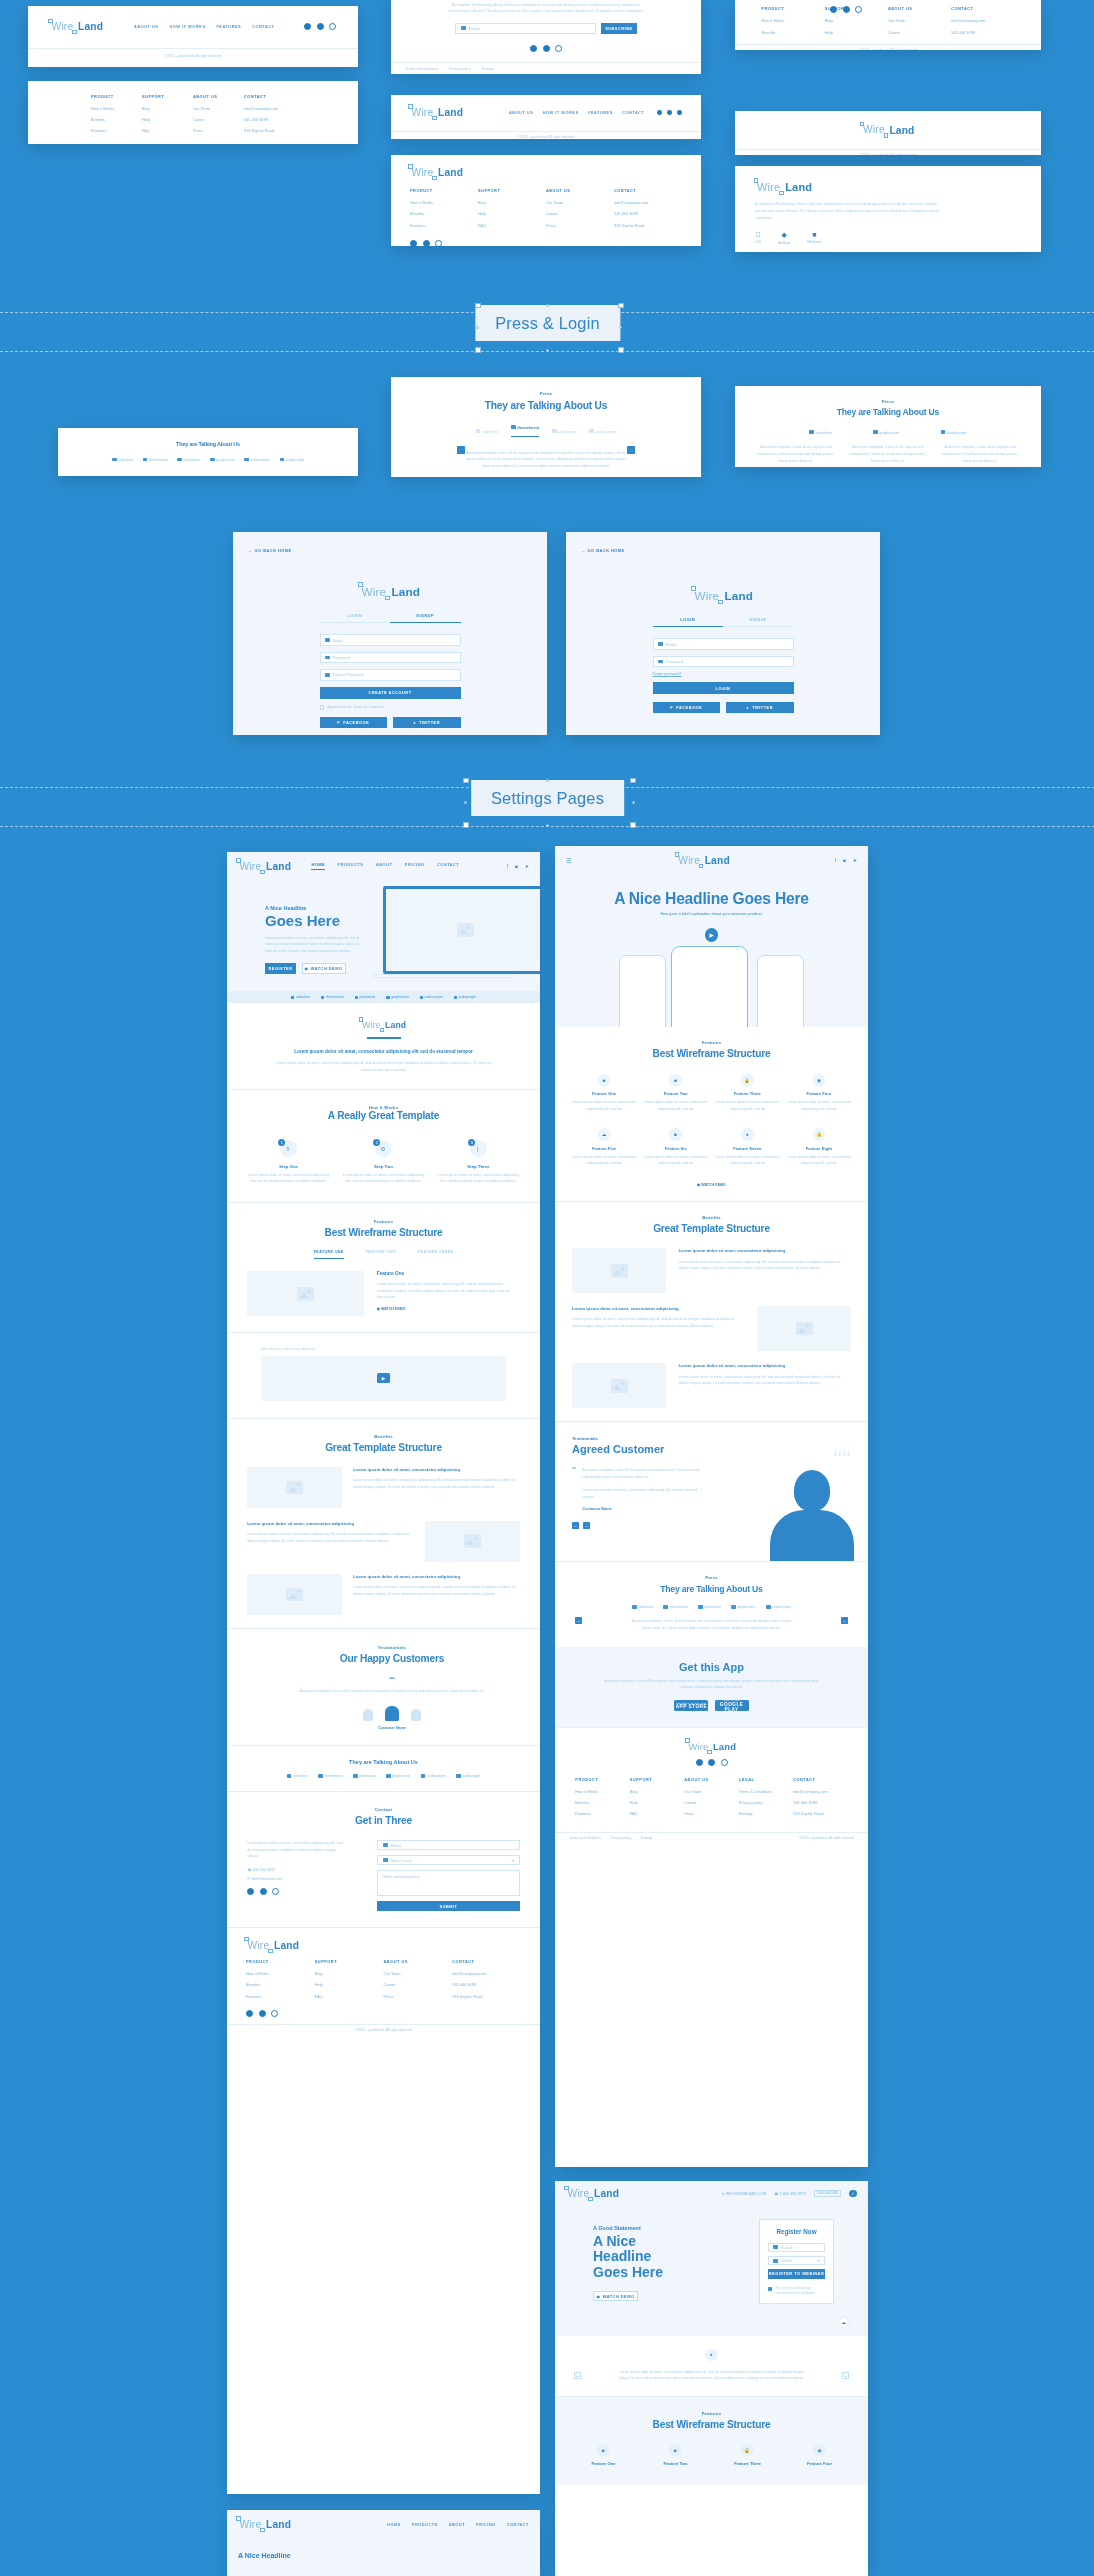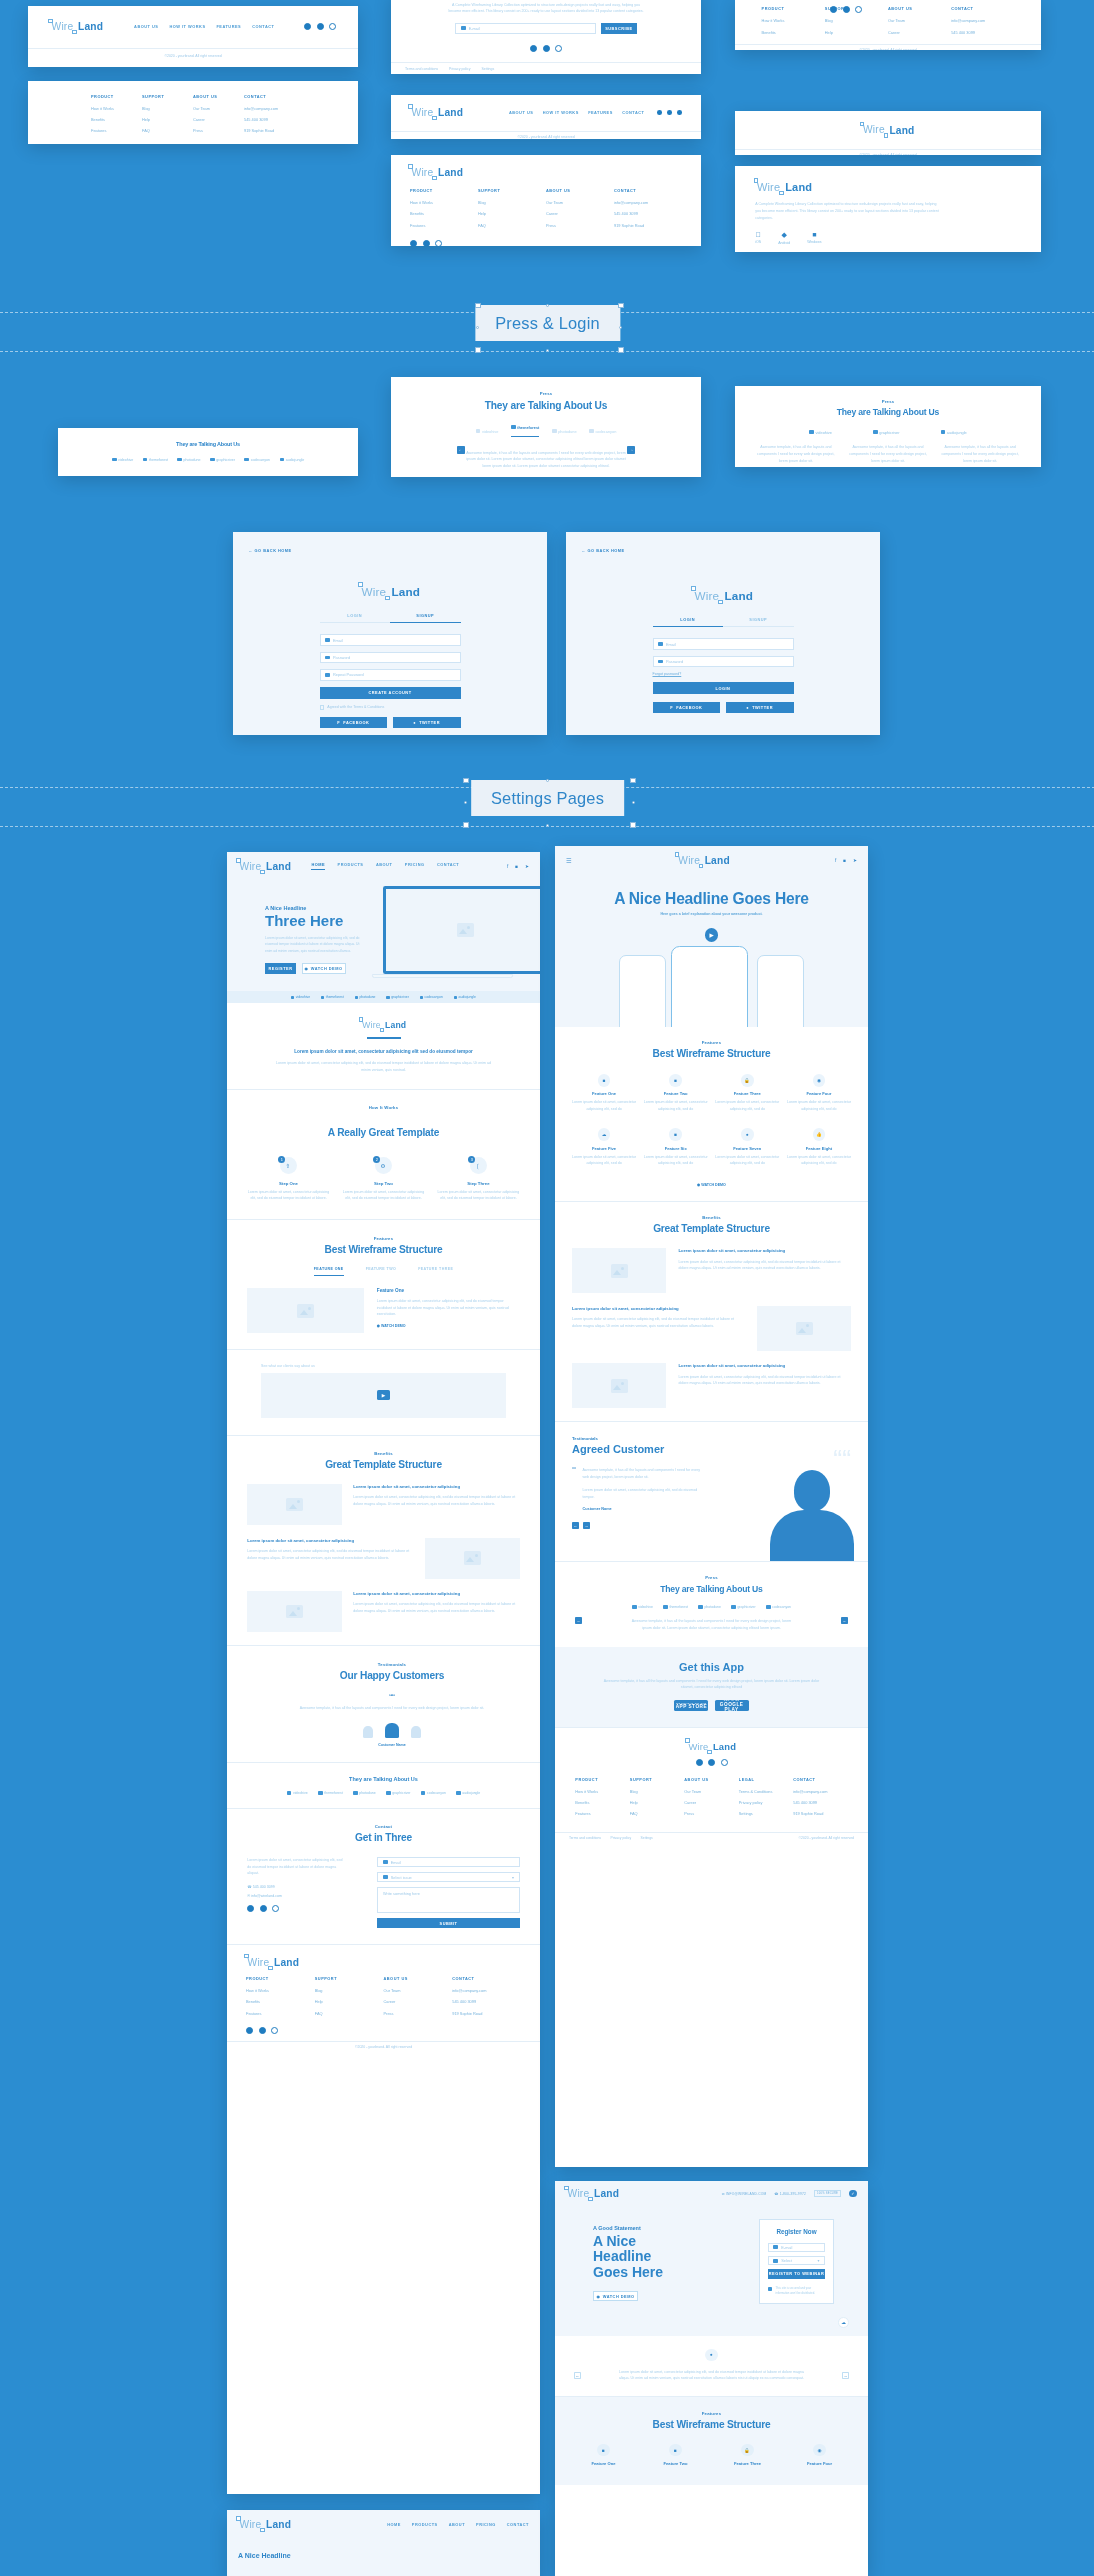--- a/index.html
+++ b/index.html
@@ -452,21 +452,21 @@
         <span>CONTACT</span>
       </div>
       <div style="margin-left:auto;display:flex;gap:7px;font-size:4.7px;color:#2f86c9;">
         <span>f</span>
         <span>■</span>
         <span>➤</span>
       </div>
     </div>
     <div style="position:absolute;left:38px;top:53px;width:102px;">
       <div style="font-size:5.5px;font-weight:700;color:#2f86c9;">A Nice Headline</div>
-      <div style="font-size:15px;font-weight:700;color:#2f86c9;line-height:1.05;margin-top:1.6px;">Three Here</div>
+      <div style="font-size:15px;font-weight:700;color:#2f86c9;line-height:1.05;margin-top:1.6px;">Goes Here</div>
       <div style="font-size:3.4px;color:#a8d0ec;line-height:1.9;margin-top:6.3px;">Lorem ipsum dolor sit amet, consectetur adipisicing elit, sed do eiusmod tempor incididunt ut labore et dolore magna aliqua. Ut enim ad minim veniam, quis nostrud exercitation ullamco.</div>
       <div style="display:flex;gap:5.5px;margin-top:9.4px;">
         <div class="btn" style="width:31px;height:10.2px;">REGISTER</div>
         <div class="btn o" style="width:44px;height:10.2px;gap:2.3px;">
             <span>◉</span>
             <span>WATCH DEMO</span>
           </div>
       </div>
     </div>
     <div class="laptop" style="position:absolute;left:156px;top:34px;width:164px;height:88px;">
@@ -489,21 +489,21 @@
   <div style="padding:14px 47px 15.6px 47px;text-align:center;">
     <div class="logo" style="font-size:8.6px;display:inline-block;"><span class="sel"><span class="w">Wire</span></span> <span>Land</span></div>
     <div style="width:34px;height:1.6px;background:#2f86c9;margin:6.3px auto 9.4px auto;"></div>
     <div style="font-size:4.7px;font-weight:700;color:#2f86c9;line-height:1.6;">Lorem ipsum dolor sit amet, consectetur adipisicing elit sed do eiusmod tempor</div>
     <div class="body" style="margin-top:4.7px;">Lorem ipsum dolor sit amet, consectetur adipisicing elit, sed do eiusmod tempor incididunt ut labore et dolore magna aliqua. Ut enim ad minim veniam, quis nostrud.</div>
   </div>
   <div class="rule"></div>
 
   <div style="padding:15.6px 20.3px 17px 20.3px;">
     <div class="kicker">How It Works</div>
-    <div class="h2" style="margin-top:17px;">A Really Great Template</div>
+    <div class="h2" style="margin-top:0;">A Really Great Template</div>
     <div style="display:flex;gap:12.5px;margin-top:19px;">
       <div style="flex:1;text-align:center;">
         <div style="position:relative;width:17px;height:17px;margin:0 auto;">
             <div style="width:17px;height:17px;border-radius:50%;background:#eaf4fc;"></div>
           <div style="position:absolute;left:-1.6px;top:-1.6px;width:7px;height:7px;border-radius:50%;background:#2f86c9;color:#fff;font-size:3.9px;display:flex;align-items:center;justify-content:center;">1</div>
           <div style="position:absolute;left:5.5px;top:5.5px;font-size:5.5px;color:#2f86c9;">⇧</div>
           </div>
         <div style="font-size:4.3px;font-weight:700;margin-top:6.3px;">Step One</div>
         <div class="body" style="margin-top:3.1px;">Lorem ipsum dolor sit amet, consectetur adipisicing elit, sed do eiusmod tempor incididunt ut labore.</div>
       </div>

